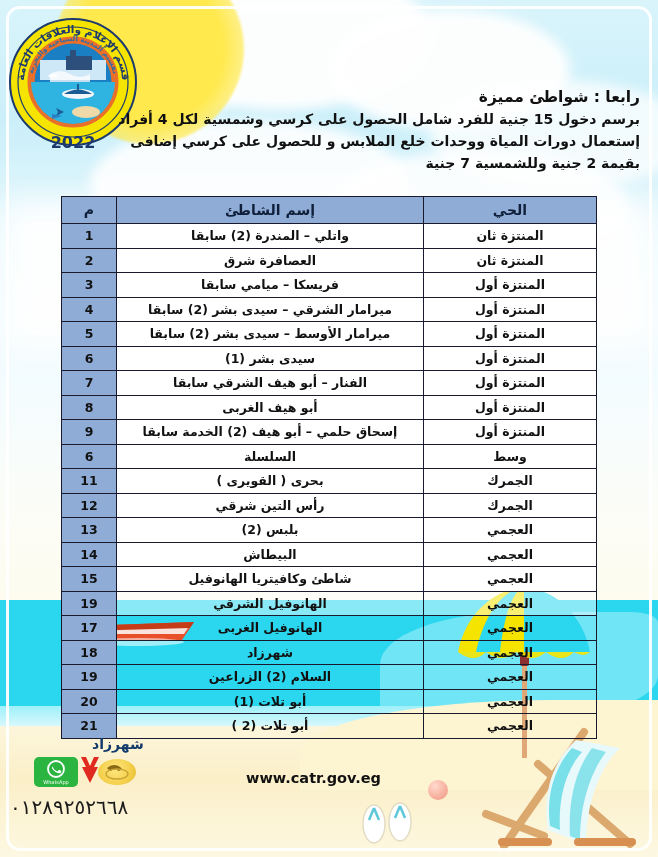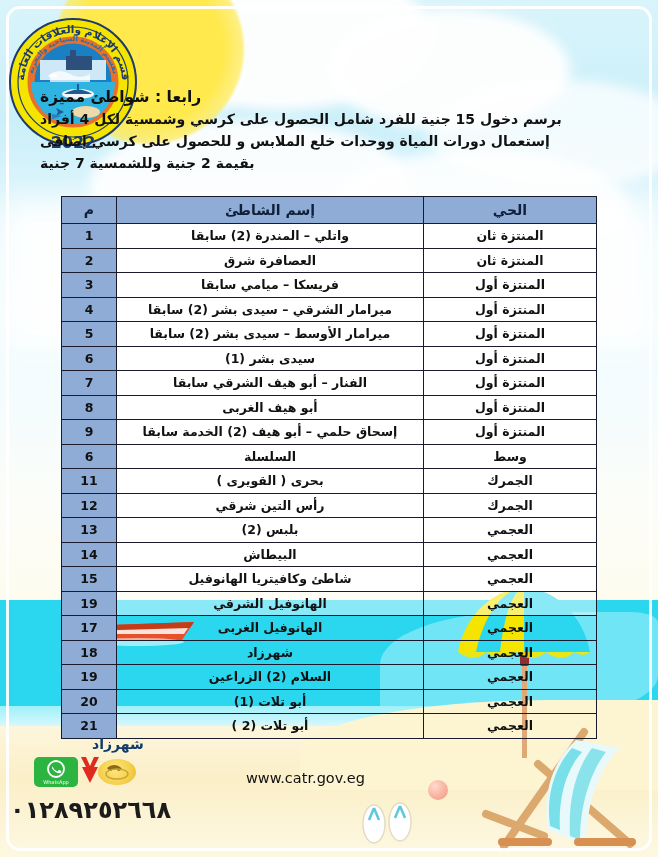--- a/index.html
+++ b/index.html
@@ -187,21 +187,21 @@
     z-index: 12;
   }
 
   
   .heading {
     position: absolute;
     left: 40px;
     top: 86px;
     width: 600px;
     z-index: 15;
-    text-align: left;
+    text-align: right;
     direction: rtl;
   }
   .heading .h-title {
     font-size: 15.5px;
     font-weight: bold;
     color: #111111;
     line-height: 1.5;
     letter-spacing: 0px;
   }
   .heading .h-line {
@@ -310,34 +310,34 @@
     z-index: 2;
   }
   .phones {
     position: absolute;
     left: 10px;
     top: 795px;
     z-index: 22;
     direction: ltr;
   }
   .phone-num {
-    font-size: 24px;
-    font-weight: bold;
+    font-size: 20px;
+    font-weight: normal;
     color: #1b1b1b;
     letter-spacing: 2px;
     line-height: 1.28;
     font-family: "DejaVu Sans", sans-serif;
   }
   .website {
     position: absolute;
     left: 246px;
     top: 770px;
     z-index: 22;
     font-size: 14.5px;
-    font-weight: normal;
+    font-weight: bold;
     color: #111111;
     direction: ltr;
     font-family: "DejaVu Sans", sans-serif;
   }
 </style>
 </head>
 <body>
 
 <div class="poster">
 

